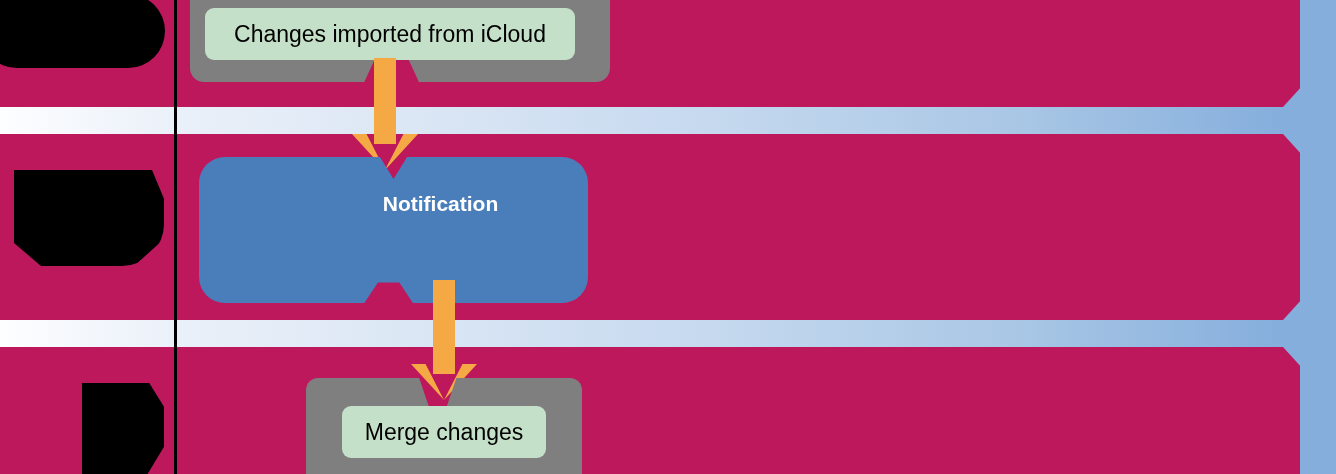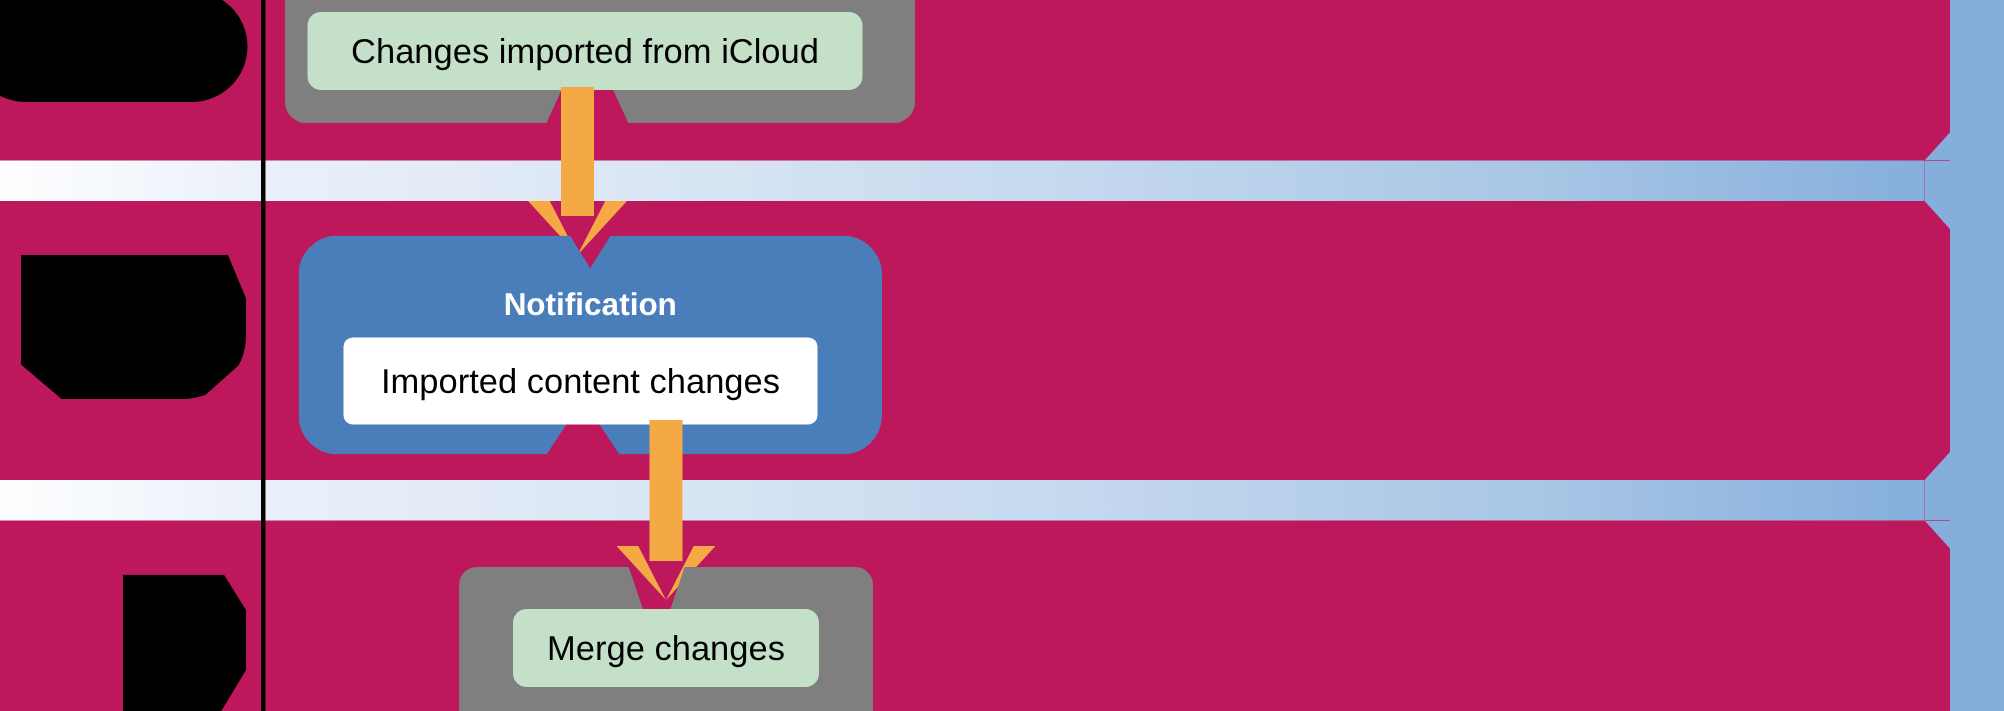--- a/index.html
+++ b/index.html
@@ -184,24 +184,21 @@
   <div class="inner-chip" style="left:205px; top:8px; width:370px; height:52px;">
     <span>Changes imported from iCloud</span>
   </div>
 
   <div class="flow-arrow" style="left:352px; top:58px; width:66px; height:112px;">
     <div class="shaft" style="height:86px;"></div>
     <div class="head"></div>
   </div>
 
   <div class="notif-box" style="left:199px; top:157px; width:389px; height:146px;">
-    <div class="notif-title" style="top:36px;">Notification</div>
-  </div>
-  <div class="notif-field" style="left:229px; top:225px; width:316px; height:58px;">
-    <span>Imported content changes</span>
+    <div class="notif-title" style="top:36px;padding-left:47px;">Notification</div>
   </div>
 
   <div class="flow-arrow" style="left:411px; top:280px; width:66px; height:120px;">
     <div class="shaft" style="height:94px;"></div>
     <div class="head"></div>
   </div>
 
   <div class="group-box bottom" style="left:306px; top:378px; width:276px; height:110px;"></div>
   <div class="inner-chip" style="left:342px; top:406px; width:204px; height:52px;">
     <span>Merge changes</span>

